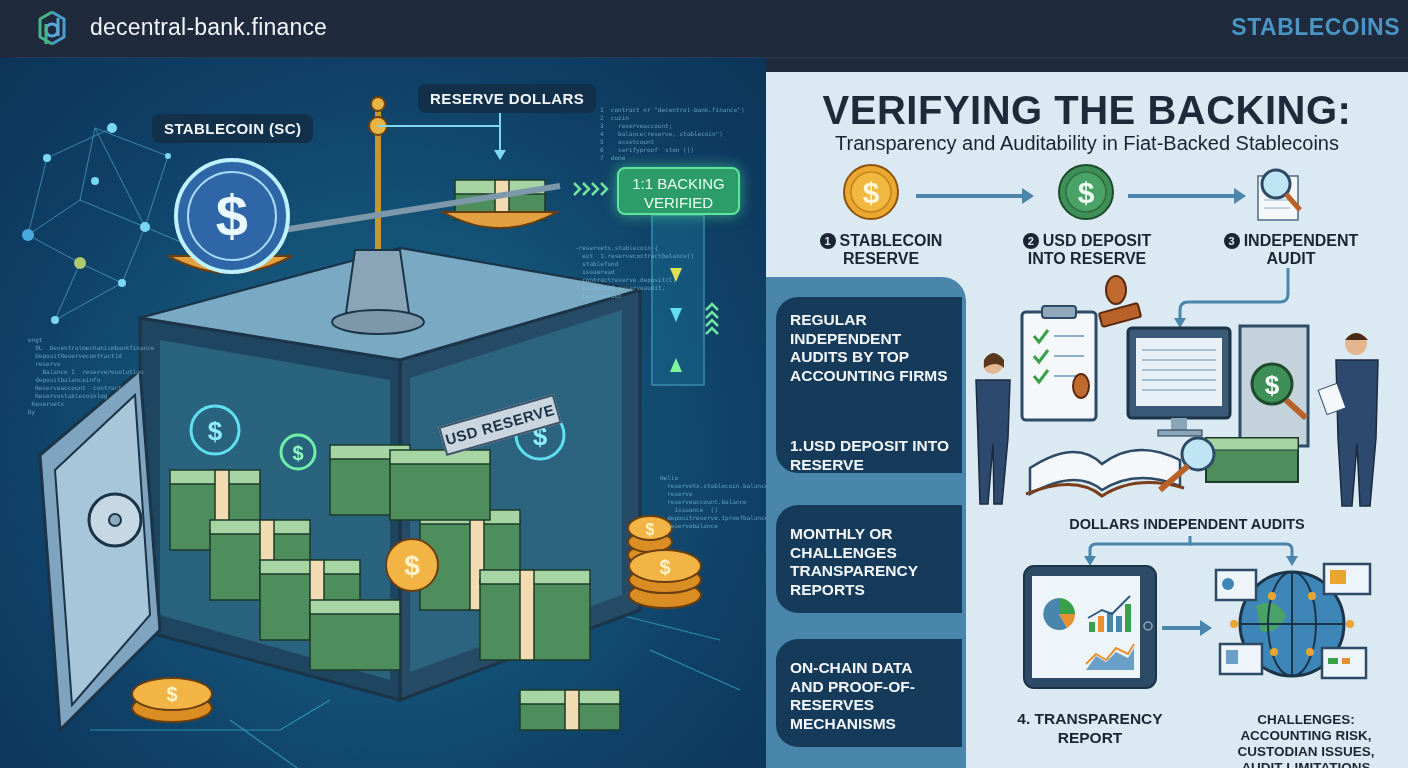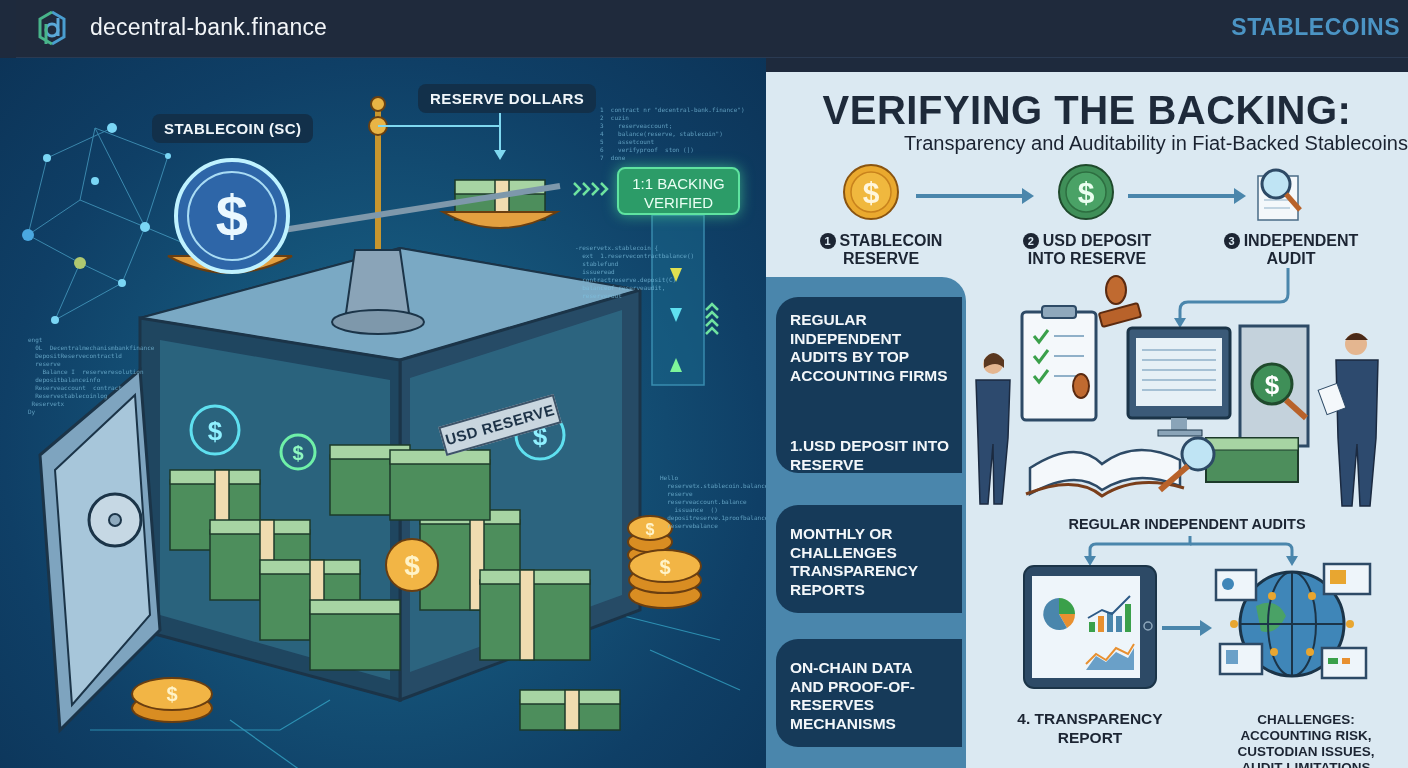--- a/index.html
+++ b/index.html
@@ -17,21 +17,21 @@
     background: radial-gradient(ellipse at 50% 55%, #1e6f8c 0%, #15557a 35%, #0f3f66 70%, #0c3458 100%); }
   .left svg { position: absolute; left: 0; top: 0; }
   .label-pill { position: absolute; background: #12304a; color: #f0f6fa; font-weight: bold; font-size: 15px; padding: 6px 12px; border-radius: 8px; letter-spacing: 0.4px; }
   .verified { position: absolute; left: 617px; top: 167px; width: 123px; height: 48px; background: #2c9c68; border: 2px solid #5fe3a0; border-radius: 8px; color: #eafff4; font-weight: normal; font-size: 15px; text-align: center; line-height: 19px; padding-top: 5px; box-shadow: 0 0 14px rgba(80,230,150,0.6); }
   .vault-tag { position: absolute; left: 440px; top: 352px; width: 120px; height: 30px; background: #c9d6df; border: 2px solid #3d5368; color: #1d3247; font-weight: bold; font-size: 15px; text-align: center; line-height: 26px; transform: rotate(-16deg); letter-spacing: 0.5px; }
   .code { position: absolute; font-family: "DejaVu Sans Mono", monospace; font-size: 6px; color: #7fc3e2; opacity: 0.7; line-height: 8px; white-space: pre; }
 
   
   .right { position: absolute; left: 766px; top: 72px; width: 642px; height: 710px; background: #dbe9f2; }
   .title { position: absolute; left: 0; width: 642px; top: 16px; text-align: center; font-size: 40px; font-weight: bold; color: #1e2a3a; letter-spacing: 0.5px; }
-  .subtitle { position: absolute; left: 0; width: 642px; top: 60px; text-align: right; font-size: 20px; color: #1a2230; }
+  .subtitle { position: absolute; left: 0; width: 642px; top: 60px; text-align: center; font-size: 20px; color: #1a2230; }
   .step { position: absolute; text-align: center; font-weight: bold; font-size: 16px; color: #1c2533; line-height: 18px; }
   .num { display: inline-block; width: 16px; height: 16px; border-radius: 50%; background: #1c2533; color: #dbe9f2; font-size: 11px; line-height: 16px; text-align: center; margin-right: 4px; vertical-align: 1px; }
   .sidebar { position: absolute; left: 0; top: 205px; width: 200px; height: 505px; background: #4a86ac; border-top-right-radius: 24px; }
   .card { position: absolute; left: 10px; width: 186px; background: #163a59; border-radius: 22px 0 0 22px; color: #f3f7fa; font-weight: bold; font-size: 15.5px; line-height: 18.5px; padding-left: 14px; }
   .caption { position: absolute; text-align: center; font-weight: bold; color: #1c2533; }
 </style>
 </head>
 <body>
 
 <div class="page">
@@ -337,21 +337,21 @@
         <path d="M18 92 Q27 78 38 92 L38 100 Q30 92 18 100 Z" fill="#5a3820"></path>
         <path d="M10 112 L44 112 L42 170 L36 236 L28 236 L27 176 L22 236 L14 236 L12 170 Z" fill="#2d4a6e" stroke="#1b2a40" stroke-width="1.5"></path>
       </g>
       <g>
         <circle cx="390" cy="76" r="11" fill="#e4b690"></circle>
         <path d="M379 72 Q390 58 402 72" fill="#4a2a18"></path>
         <path d="M370 92 L412 92 L410 170 L404 238 L394 238 L391 176 L386 238 L376 238 L372 170 Z" fill="#2d4a6e" stroke="#1b2a40" stroke-width="1.5"></path>
         <rect x="356" y="118" width="20" height="26" fill="#f4f8fb" stroke="#2d4a66" transform="rotate(-20 366 131)"></rect>
       </g>
     </svg>
-    <div class="caption" style="left:200px; width:442px; top:444px; font-size:14.5px;">REGULAR INDEPENDENT AUDITS</div>
+    <div class="caption" style="left:200px; width:442px; top:444px; font-size:14.5px;">DOLLARS INDEPENDENT AUDITS</div>
 
     <svg style="position:absolute; left:200px; top:464px;" width="442" height="160" viewBox="0 0 442 160">
       <path d="M224 0 L224 8 L130 8 Q124 8 124 14 L124 22" fill="none" stroke="#4a86ac" stroke-width="3"></path>
       <polygon points="118,20 130,20 124,30" fill="#4a86ac"></polygon>
       <path d="M224 8 L320 8 Q326 8 326 14 L326 22" fill="none" stroke="#4a86ac" stroke-width="3"></path>
       <polygon points="320,20 332,20 326,30" fill="#4a86ac"></polygon>
       <g>
         <rect x="58" y="30" width="132" height="122" rx="10" fill="#2d4a66" stroke="#1b3448" stroke-width="2"></rect>
         <rect x="66" y="40" width="108" height="102" fill="#eef5fa"></rect>
         <circle cx="182" cy="90" r="4" fill="none" stroke="#8fa8bc" stroke-width="1.5"></circle>

